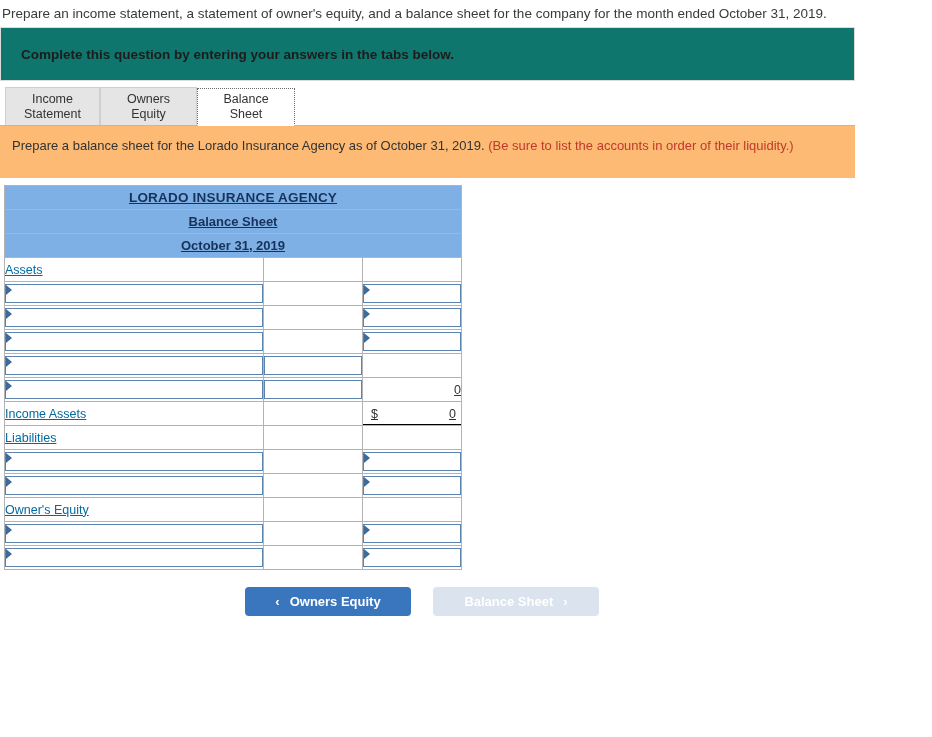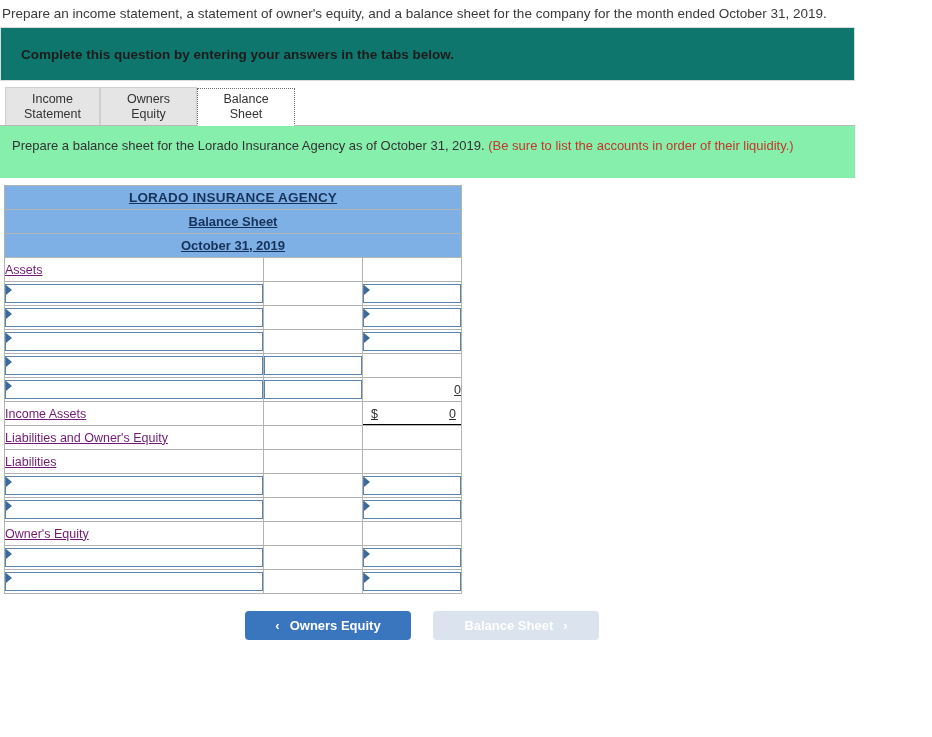--- a/index.html
+++ b/index.html
@@ -84,21 +84,21 @@
     position: relative;
     top: 1px;
     z-index: 3;
     width: 98px;
   }
 
   
   .blue-banner {
     width: 855px;
     box-sizing: border-box;
-    background: #86efac;
+    background: #fdba74;
     padding: 10px 12px 12px 12px;
     font-size: 13px;
     line-height: 20px;
     color: #333;
     min-height: 52px;
   }
   .blue-banner .hint {
     color: #c0392b;
   }
 
@@ -132,21 +132,21 @@
     height: 23px;
     border: 1px solid #5c92cc;
     font-size: 13px;
   }
   .hdr.first td { font-size: 13.5px; letter-spacing: .2px; }
 
   .lbl {
     padding-left: 5px;
     text-align: left;
     font-size: 12.5px;
-    color: #701a75;
+    color: #0369a1;
     margin-left: 16px;
   }
 
   
   td.inputcell { padding: 1px 1px; }
   .inputbox {
     position: relative;
     border: 1.5px solid #5a84ae;
     background: #ffffff;
     height: 19px;
@@ -337,25 +337,20 @@
         <td class="lbl">Income Assets</td>
         <td></td>
         <td class="totalline doubleline">
           <div class="money">
             <span>$</span>
             <span>0</span>
           </div>
         </td>
       </tr>
 
-      <tr>
-        <td class="lbl">Liabilities and Owner's Equity</td>
-        <td></td>
-        <td></td>
-      </tr>
 
       <tr>
         <td class="lbl">Liabilities</td>
         <td></td>
         <td></td>
       </tr>
 
       <tr>
         <td class="inputcell">
           <div class="inputbox">

